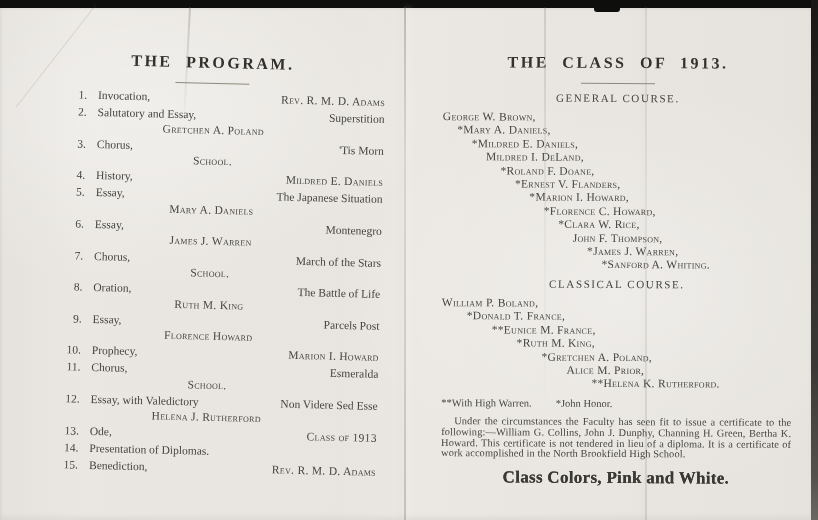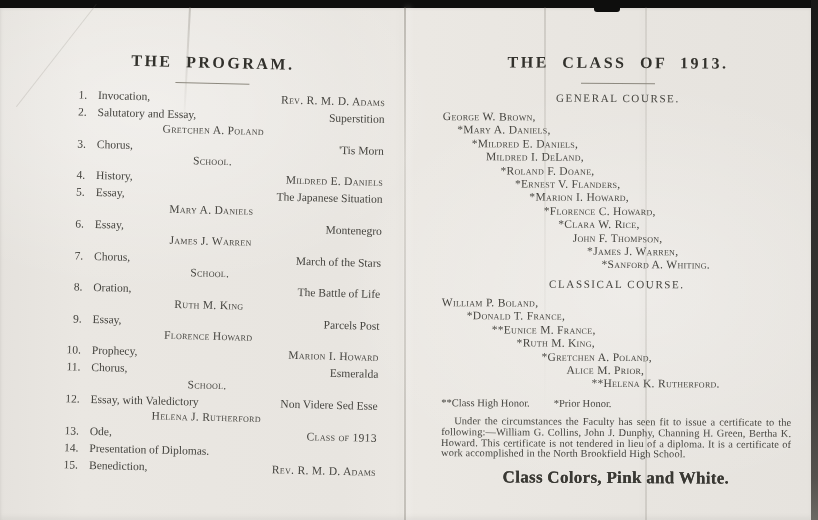--- a/index.html
+++ b/index.html
@@ -266,20 +266,20 @@
         <div class="stair-item sc" style="--i: 3;">*Ruth M. King,</div>
 
         <div class="stair-item sc" style="--i: 4;">*Gretchen A. Poland,</div>
 
         <div class="stair-item sc" style="--i: 5;">Alice M. Prior,</div>
 
         <div class="stair-item sc" style="--i: 6;">**Helena K. Rutherford.</div>
       </div>
 
     <div id="honor-note">
-      <span>**Class High Honor.</span><span class="gap"></span><span>*Prior Honor.</span>
+      <span>**With High Warren.</span><span class="gap"></span><span>*John Honor.</span>
     </div>
 
     <div id="certificate">Under the circumstances the Faculty has seen fit to issue a certificate to the following:—William G. Collins, John J. Dunphy, Channing H. Green, Bertha K. Howard. This certificate is not tendered in lieu of a diploma. It is a certificate of work accomplished in the North Brookfield High School.</div>
 
     <div id="class-colors">Class Colors, Pink and White.</div>
   </div>
 </div>
 
 </body></html>

